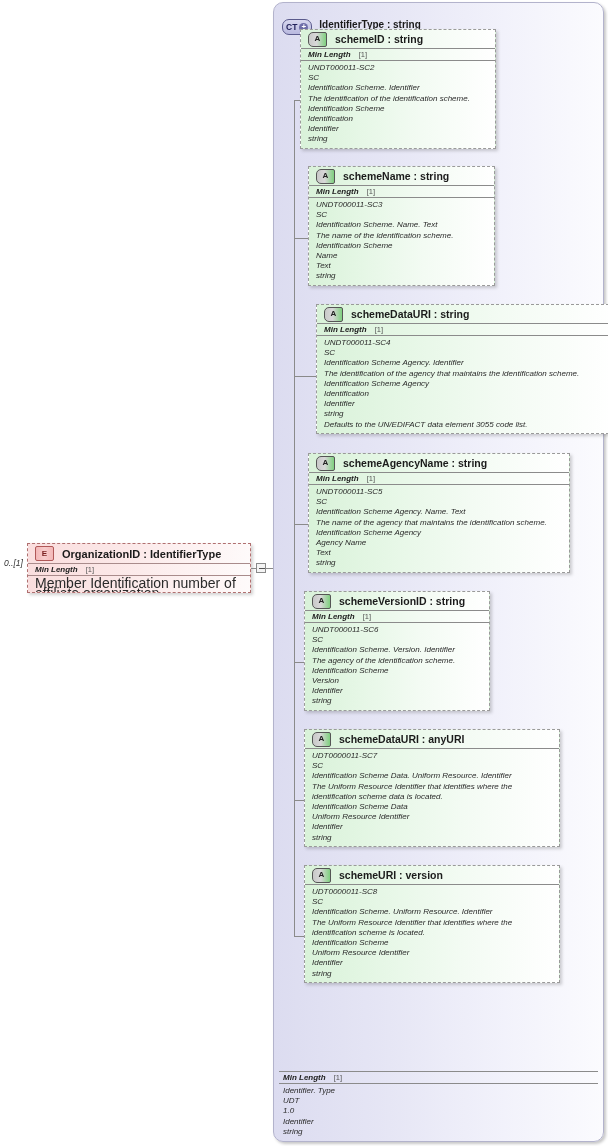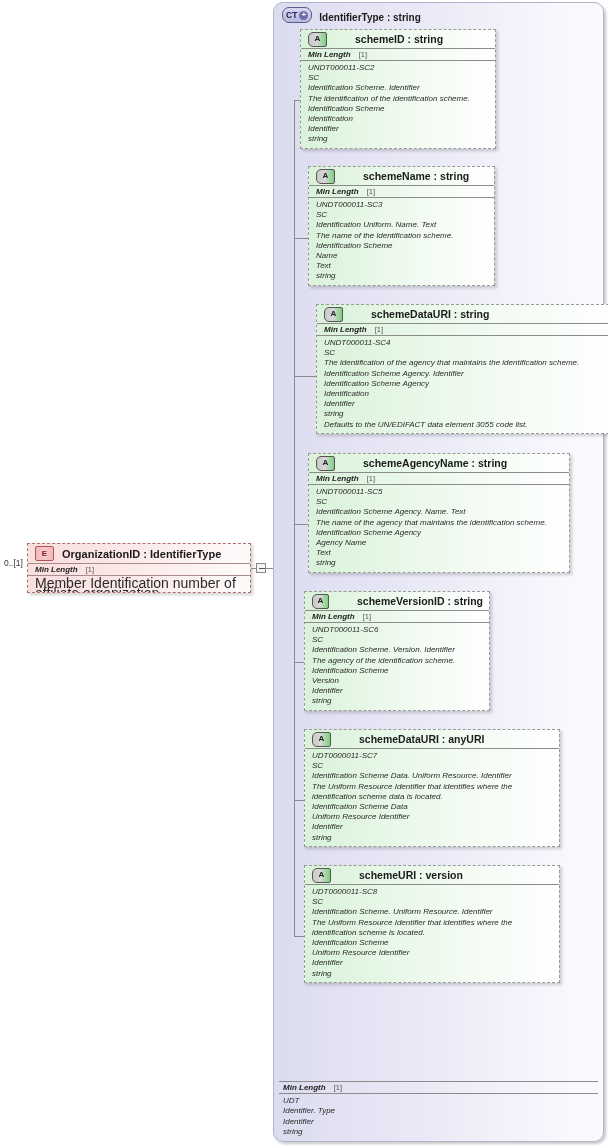--- a/index.html
+++ b/index.html
@@ -18,22 +18,22 @@
     width:331px; height:1140px;
     box-sizing:border-box;
     border:1px solid #b3b3cc;
     border-radius:10px;
     background:linear-gradient(to right,#dcdcf0 0%,#e6e6f5 35%,#f2f2fb 70%,#fbfbfe 100%);
     box-shadow:2px 2px 3px rgba(0,0,0,.22);
   }
 
   
   #ct-header{
-    position:absolute; left:8px; top:4px;
-    display:flex; align-items:flex-end; gap:7px;
+    position:absolute; left:8px; top:16px;
+    display:flex; align-items:flex-start; gap:7px;
     white-space:nowrap;
   }
   .ct-badge{
     display:inline-flex;align-items:center;justify-content:center;
     height:14px; padding:0 3px;
     border:1px solid #5a5a8c;
     border-radius:7px;
     background:linear-gradient(to bottom,#d7d7ee,#b9b9df);
     font-size:8.5px;font-weight:bold;color:#22225a;
     letter-spacing:0px;
@@ -74,21 +74,21 @@
   }
   .a-badge{
     display:inline-flex;align-items:center;justify-content:center;
     width:17px;height:13px;
     border:1px solid #555;
     border-radius:5px 2px 2px 5px;
     background:linear-gradient(to right,#c9c9c9 0%,#d8d8d8 45%,#7fd07f 100%);
     font-size:8px;font-weight:bold;color:#222;
     line-height:1;
   }
-  .ab-title{font-size:10.5px;font-weight:bold;color:#1b1b1b;white-space:nowrap;margin-left:20px;}
+  .ab-title{font-size:10.5px;font-weight:bold;color:#1b1b1b;white-space:nowrap;}
 
   .ab-facet{
     border-top:1px solid #8b8b8b;
     padding:1px 6px 1px 7px;
     font-size:8px; font-style:italic; color:#222;
     white-space:nowrap;
   }
   .ab-facet .fname{font-weight:bold;font-style:italic;}
   .ab-facet .fval{font-style:normal;color:#555;margin-left:8px;font-size:7.5px;}
 
@@ -157,21 +157,21 @@
   #elem-facet .fname{font-weight:bold;}
   #elem-facet .fval{font-style:normal;color:#555;margin-left:8px;font-size:7.5px;}
   #elem-doc{
     border-top:1px solid #a98b8b;
     padding:2px 6px 2px 7px;
     font-size:14px;color:#2a2a2a;line-height:10.2px;
   }
 
   #cardinality{
     position:absolute;left:4px;top:558px;
-    font-size:8.5px;color:#333;
+    font-size:8.5px;font-style:italic;color:#333;
   }
 
   
   #minus-box{
     position:absolute;left:256px;top:563px;
     width:10px;height:10px;box-sizing:border-box;
     border:1px solid #8a8a8a;background:#f4f4f4;
   }
   #minus-box::after{
     content:"";position:absolute;left:2px;top:4px;width:6px;height:1px;background:#555;
@@ -240,39 +240,39 @@
       </div>
       <div class="attr-box" style="left: 34px; top: 163px; width: 187px;">
         <div class="ab-head">
           <span class="a-badge">A</span>
           <span class="ab-title">schemeName : string</span>
         </div>
         <div class="ab-facet"><span class="fname">Min Length</span><span class="fval">[1]</span></div>
         <div class="ab-body">
           <div>UNDT000011-SC3</div>
           <div>SC</div>
-          <div>Identification Uniform. Name. Text</div>
+          <div>Identification Scheme. Name. Text</div>
           <div>The name of the identification scheme.</div>
           <div>Identification Scheme</div>
           <div>Name</div>
           <div>Text</div>
           <div>string</div>
         </div>
       </div>
       <div class="attr-box" style="left: 42px; top: 301px; width: 298px;">
         <div class="ab-head">
           <span class="a-badge">A</span>
           <span class="ab-title">schemeDataURI : string</span>
         </div>
         <div class="ab-facet"><span class="fname">Min Length</span><span class="fval">[1]</span></div>
         <div class="ab-body">
           <div>UNDT000011-SC4</div>
           <div>SC</div>
+          <div>Identification Scheme Agency. Identifier</div>
           <div>The identification of the agency that maintains the identification scheme.</div>
-          <div>Identification Scheme Agency. Identifier</div>
           <div>Identification Scheme Agency</div>
           <div>Identification</div>
           <div>Identifier</div>
           <div>string</div>
           <div>Defaults to the UN/EDIFACT data element 3055 code list.</div>
         </div>
       </div>
       <div class="attr-box" style="left: 34px; top: 450px; width: 262px;">
         <div class="ab-head">
           <span class="a-badge">A</span>
@@ -339,20 +339,21 @@
           <div>string</div>
         </div>
       </div>
     </div>
 
   <div id="ct-footer">
     <div id="ct-facet">
       <span class="fname">Min Length</span><span class="fval">[1]</span>
     </div>
     <div id="ct-doc">
+        <div>Identifier. Type</div>
         <div>UDT</div>
-        <div>Identifier. Type</div>
+        <div>1.0</div>
         <div>Identifier</div>
         <div>string</div>
       </div>
   </div>
 
 </div>
 
 </body></html>

